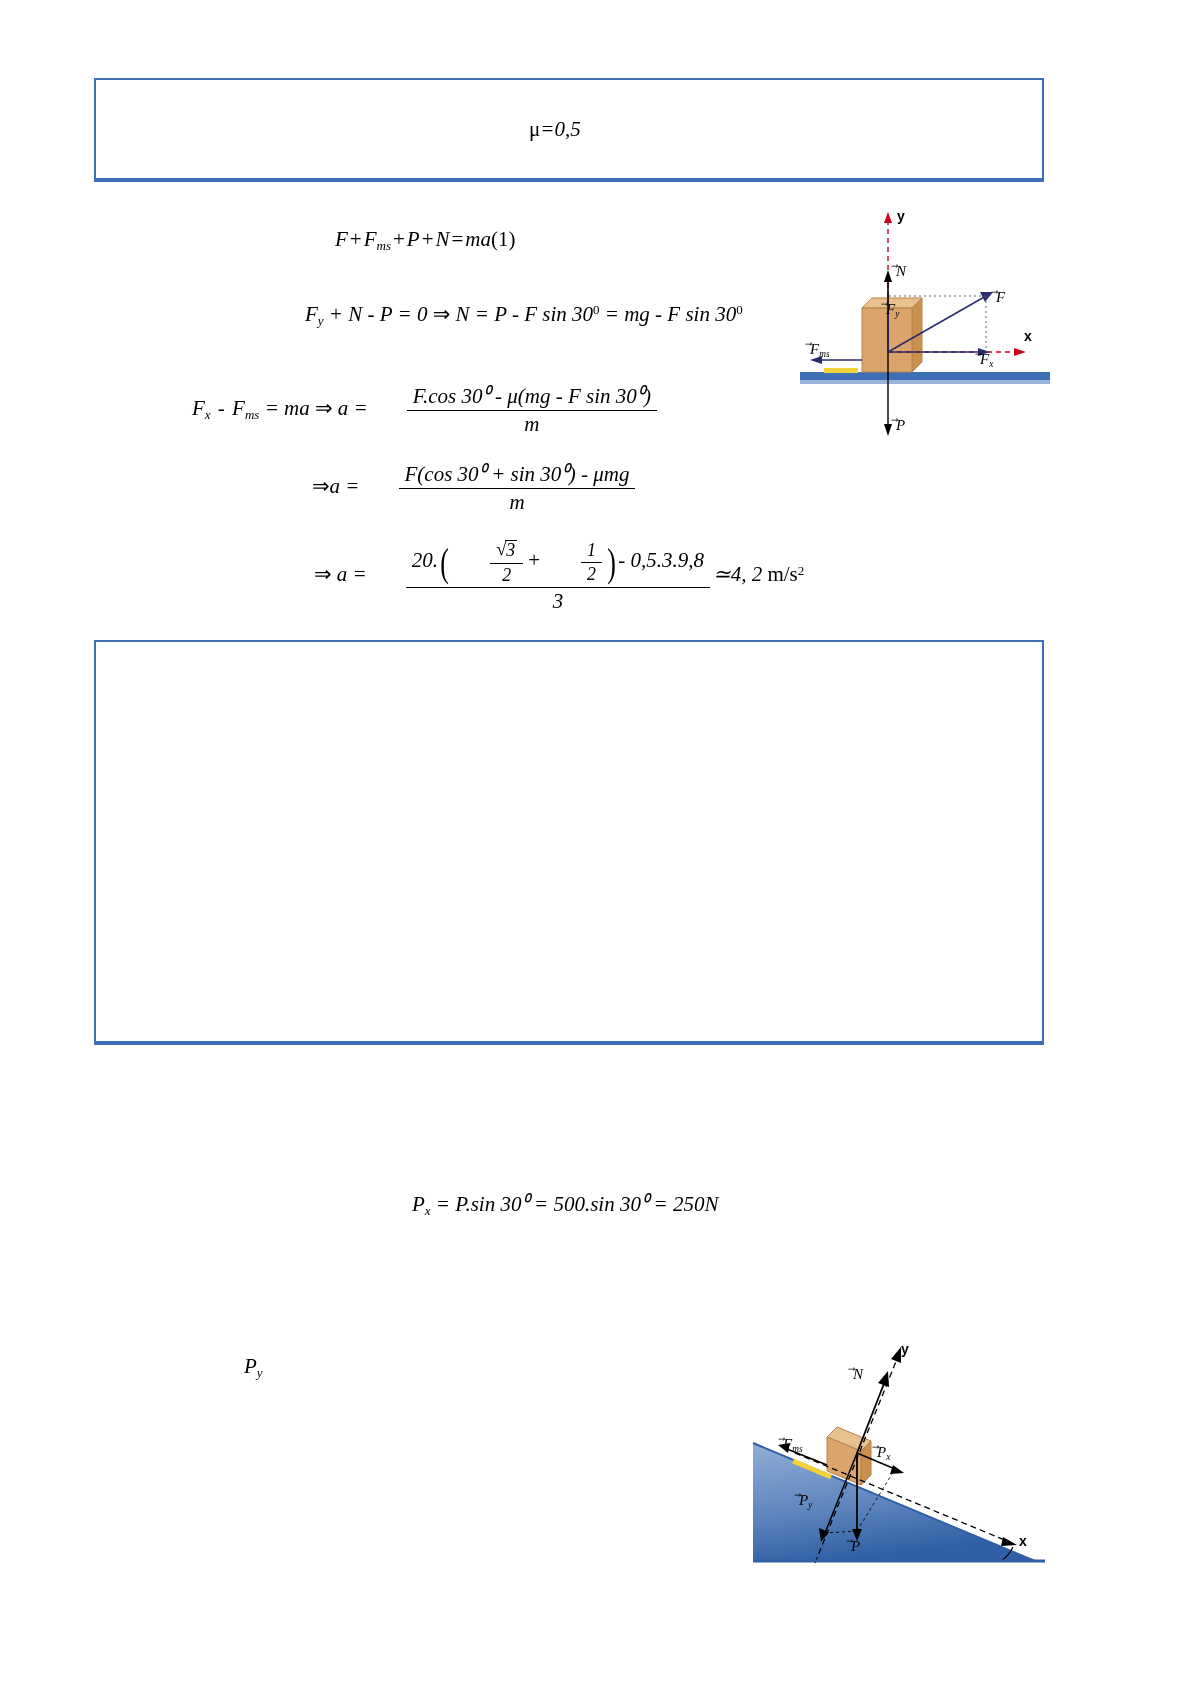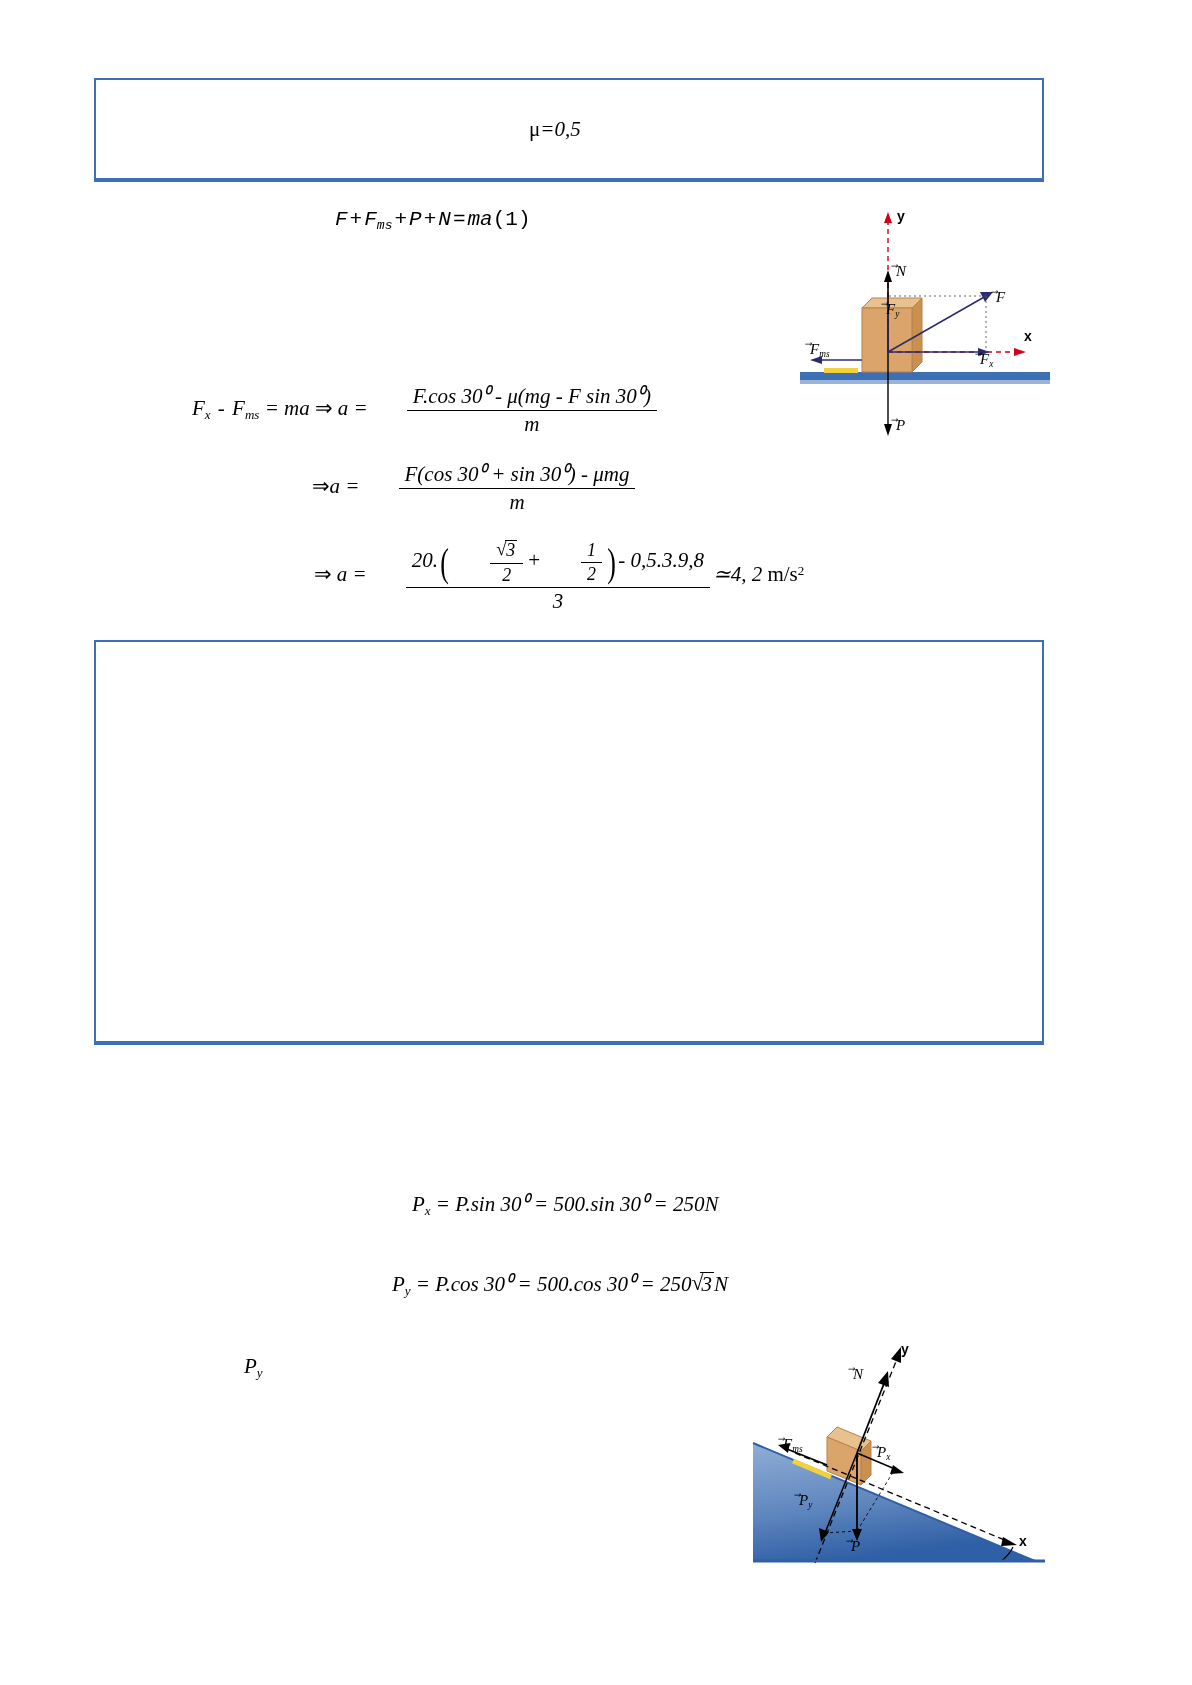--- a/index.html
+++ b/index.html
@@ -134,24 +134,36 @@
 <body>
 
 <div class="page">
 
   <div class="box" style="left:94px; top:78px; width:950px; height:104px;">
     <div class="math" style="position:absolute; left:calc(50% - 40px); top:38px;">
       <span class="up">μ</span><span>=0,5</span>
     </div>
   </div>
 
-  <div class="math abs-txt" style="left:335px; top:208px;font-family:Liberation Mono, monospace;">
+  <div class="math abs-txt" style="left:335px; top:228px;">
     <span>F</span><span class="op">+</span><span>F</span><span class="sub">ms</span><span class="op">+</span><span>P</span><span class="op">+</span><span>N</span><span class="op">=</span><span>ma</span><span class="up">(1)</span>
   </div>
 
+  <div class="math abs-txt" style="left:305px; top:303px;">
+    <span>F</span><span class="sub">y</span>
+    <span>+ N</span>
+    <span>- P</span>
+    <span>= 0</span>
+    <span class="up">⇒</span>
+    <span>N</span>
+    <span>= P</span>
+    <span>- F sin 30</span><span class="sup">0</span>
+    <span>= mg</span>
+    <span>- F sin 30</span><span class="sup">0</span>
+  </div>
 
   <div class="math abs-txt" style="left:192px; top:385px;">
     <span>F</span><span class="sub">x</span>
     <span class="op">-</span>
     <span>F</span><span class="sub">ms</span>
     <span>= ma</span>
     <span class="up">⇒</span>
     <span>a =</span><span class="frac"><span class="num">F.cos 30⁰ - μ(mg - F sin 30⁰)</span><span class="den">m</span></span>
   </div>
 
@@ -212,24 +224,20 @@
     <span class="veclabel" style="left:96px; top:216px;">⃗<span>P</span></span>
   </div>
 
   <div class="box" style="left:94px; top:640px; width:950px; height:405px;"></div>
 
   <div class="math abs-txt" style="left:412px; top:1193px;">
     <span>P</span><span class="sub">x</span>
     <span>= P.sin 30⁰ = 500.sin 30⁰ = 250N</span>
   </div>
 
-  <div class="math abs-txt" style="left:392px; top:1272px;">
-    <span>P</span><span class="sub">y</span>
-    <span>= P.cos 30⁰ = 500.cos 30⁰ = 250</span><span class="sqrt"><span class="rad">3</span></span><span>N</span>
-  </div>
 
   <div class="math abs-txt" style="left:244px; top:1355px;">
     <span>P</span><span class="sub">y</span>
   </div>
 
   <div class="fig2">
     <svg width="310" height="260" viewBox="0 0 310 260">
       <defs>
         <linearGradient id="inclineGrad" x1="0" y1="0" x2="0.3" y2="1">
           <stop offset="0%" stop-color="#91aed6"></stop>

